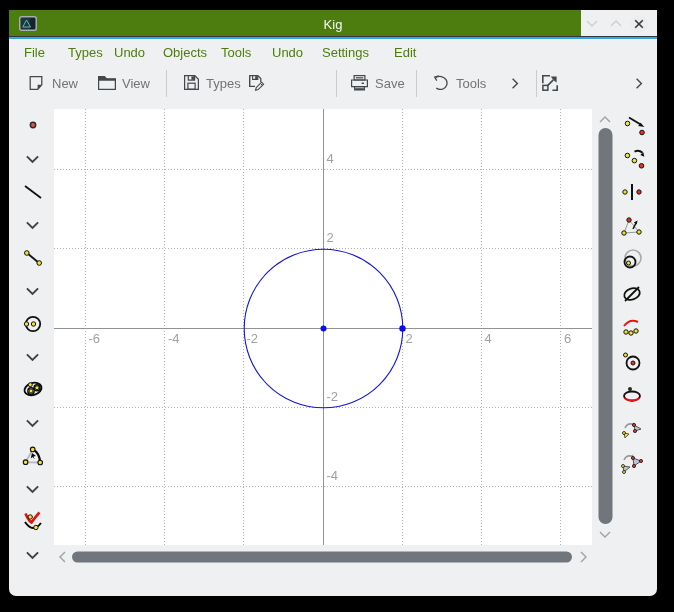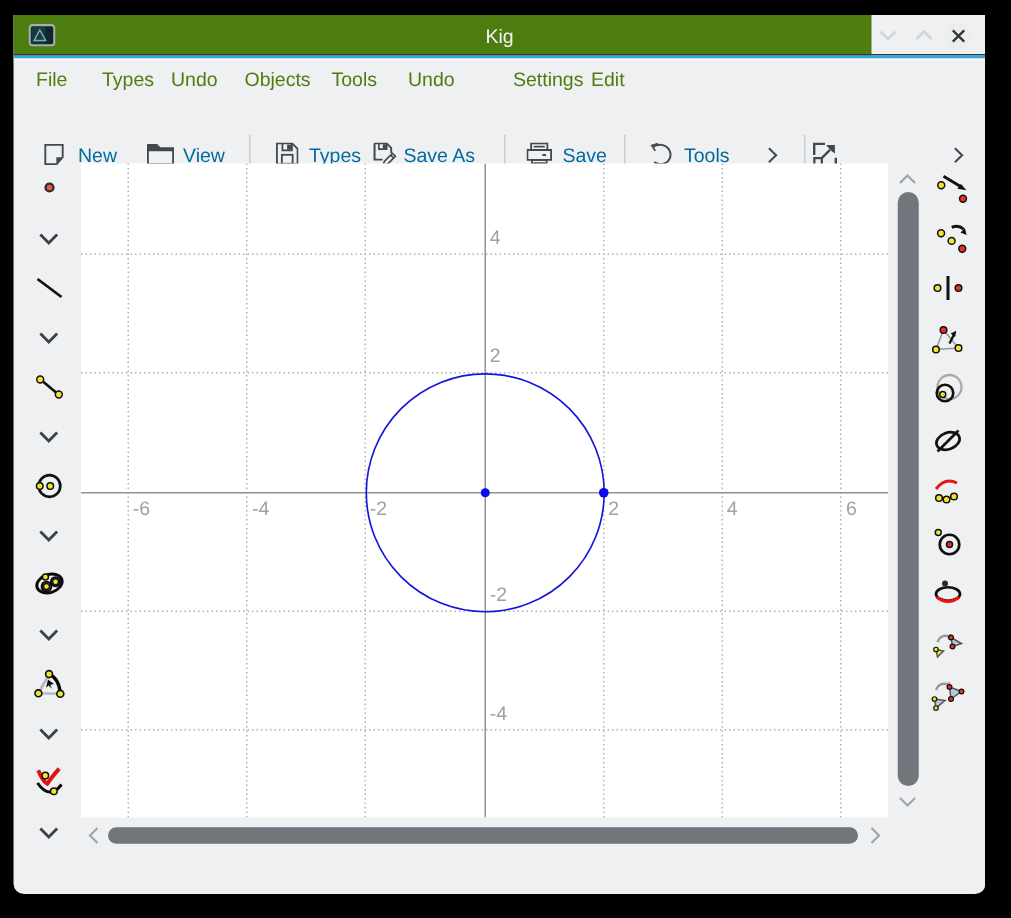--- a/index.html
+++ b/index.html
@@ -7,22 +7,22 @@
   font-family:"Liberation Sans", sans-serif; }
 #win { position:absolute; left:9px; top:10px; width:648px; height:586px; will-change:transform;
   background:#eff0f1; border-radius:0 0 7px 7px; overflow:hidden; }
 #titlebar { position:absolute; left:0; top:0; width:572px; height:27px;
   background:#4d7c0f; }
 #blueline { position:absolute; left:0; top:27px; width:648px; height:2px;
   background:#34a6e4; }
 #menubar { position:absolute; left:0; top:29px; width:648px; height:27px;
   font-size:13px; color:#4d7c0f; }
 .mi { position:absolute; top:0; height:27px; line-height:27px; }
-#toolbar { position:absolute; left:0; top:72px; width:648px; height:43px;
-  font-size:13px; color:#0369a1; }
+#toolbar { position:absolute; left:0; top:52px; width:648px; height:43px;
+  font-size:13px; color:#737373; }
 .tt { position:absolute; top:0; height:43px; line-height:43px; }
 .ticon { position:absolute; top:13px; }
 .tsep { position:absolute; top:8px; width:1px; height:27px; background:#cacbcc; }
 #canvas { position:absolute; left:45px; top:99px; width:538px; height:436px;
   background:#fff; }
 </style>
 </head>
 <body>
 <div id="win">
   <div id="titlebar">
@@ -48,21 +48,21 @@
   </div>
   <div id="blueline"></div>
   <div style="position:absolute;left:0;top:29px;width:648px;height:1px;background:#fbfaf6"></div>
   <div id="menubar">
     <span class="mi" style="left:15px">File</span>
     <span class="mi" style="left:59px">Types</span>
     <span class="mi" style="left:105px">Undo</span>
     <span class="mi" style="left:154px">Objects</span>
     <span class="mi" style="left:212px">Tools</span>
     <span class="mi" style="left:263px">Undo</span>
-    <span class="mi" style="left:333px">Settings</span>
+    <span class="mi" style="left:313px">Settings</span>
     <span class="mi" style="left:385px">Edit</span>
   </div>
   <div id="toolbar">
     <svg class="ticon" style="left:20px;top:14px" width="14" height="14" viewBox="0 0 14 14">
       <path d="M1.2 0.6 H12.8 V8.8 L8.8 13.4 H1.2 Z" fill="none" stroke="#43484d" stroke-width="1.25"></path>
       <path d="M12.8 8.8 L8.6 8.8 L8.6 13.4 Z" fill="#43484d"></path>
     </svg>
     <span class="tt" style="left:43px">New</span>
     <svg class="ticon" style="left:89px;top:14px" width="18" height="14" viewBox="0 0 18 14">
       <path d="M0.6 13.4 V0.6 H6.5 L8.5 2.8 H17.4 V13.4 Z" fill="none" stroke="#43484d" stroke-width="1.25"></path>
@@ -78,21 +78,20 @@
     </svg>
     <span class="tt" style="left:197px">Types</span>
     <svg class="ticon" style="left:240px" width="16" height="16" viewBox="0 0 16 16">
       <path d="M0.6 0.6 H8.8 L11.8 3.6 V7 M6 11.4 H0.6 V0.6" fill="none" stroke="#43484d" stroke-width="1.25"></path>
       <path d="M3.6 1 V4.4 H8.8 V1" fill="none" stroke="#43484d" stroke-width="1.1"></path>
       <rect x="6.2" y="1.2" width="2.2" height="2.9" fill="#43484d"></rect>
       <path d="M0.6 11.4 V0.6" stroke="#43484d" stroke-width="1.25"></path>
       <path d="M7.2 12.6 L12.6 7.2 L14.6 9.2 L9.2 14.6 L6.6 15.2 Z" fill="none" stroke="#43484d" stroke-width="1.1"></path>
       <path d="M11.4 8.4 L13.4 10.4" stroke="#43484d" stroke-width="1"></path>
     </svg>
-    <span class="tt" style="left:260px">Save As</span>
     <div class="tsep" style="left:327px"></div>
     <svg class="ticon" style="left:342px" width="17" height="17" viewBox="0 0 17 17">
       <rect x="3.1" y="0.6" width="10.8" height="4.4" fill="none" stroke="#43484d" stroke-width="1.2"></rect>
       <path d="M4.8 2.8 H12.2" stroke="#43484d" stroke-width="1.2"></path>
       <path d="M0.6 5 H16.4 V11.6 H0.6 Z" fill="none" stroke="#43484d" stroke-width="1.2"></path>
       <path d="M10.6 8.3 H13" stroke="#43484d" stroke-width="1.4"></path>
       <path d="M3.6 11.6 H13.4 V15 H3.6 Z" fill="none" stroke="#43484d" stroke-width="1.2"></path>
       <rect x="4.2" y="13.2" width="8.6" height="1.8" fill="#43484d"></rect>
     </svg>
     <span class="tt" style="left:366px">Save</span>

